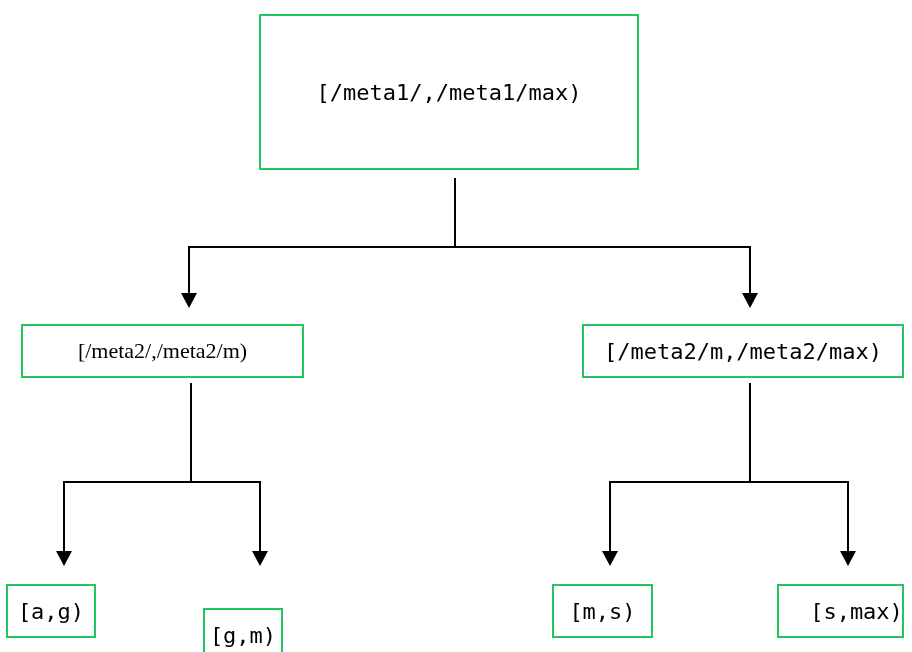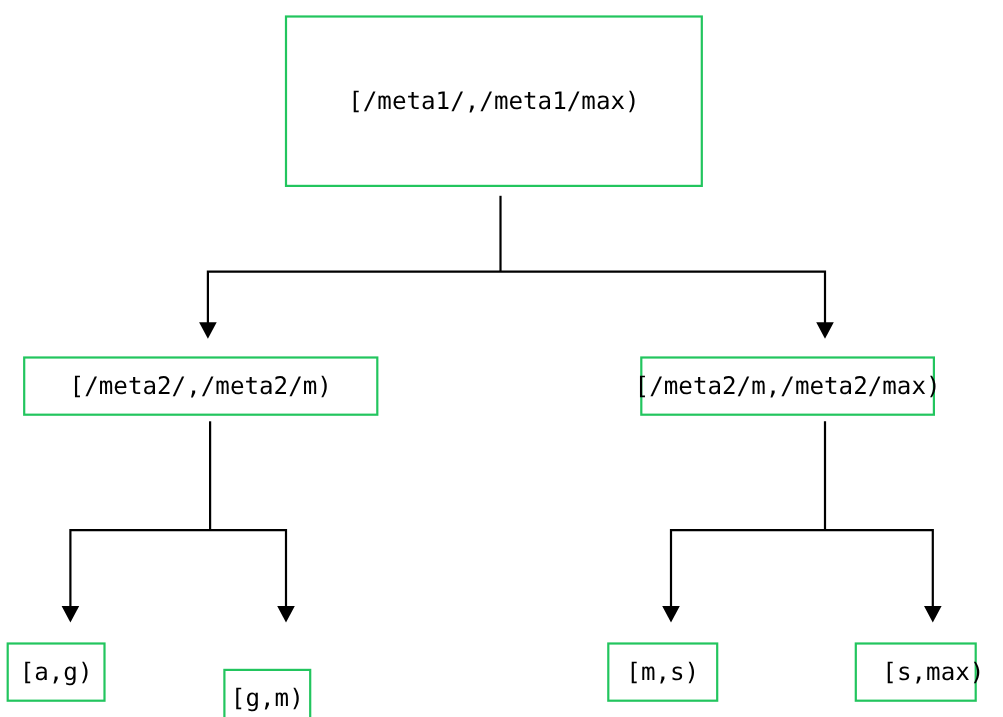--- a/index.html
+++ b/index.html
@@ -28,26 +28,26 @@
     border: 2px solid #22c55e;
     background: #ffffff;
     display: flex;
     align-items: center;
     justify-content: center;
     color: #000000;
     font-size: 22px;
     white-space: pre;
   }
   .node-root      { left: 259px; top: 14px;  width: 380px; height: 156px; }
-  .node-left-mid  { left: 21px;  top: 324px; width: 323px; height: 54px; }
-  .node-right-mid { left: 582px; top: 324px; width: 268px; height: 54px; justify-content: center; }
+  .node-left-mid  { left: 21px;  top: 324px; width: 283px; height: 54px; font-family: Liberation Serif, serif; }
+  .node-right-mid { left: 582px; top: 324px; width: 322px; height: 54px; justify-content: center; }
   .node-leaf-ag   { left: 6px;   top: 584px; width: 90px; height: 54px; }
   .node-leaf-gm   { left: 203px; top: 608px; width: 80px; height: 54px; }
   .node-leaf-ms   { left: 552px; top: 584px; width: 101px; height: 54px; }
-  .node-leaf-smax { left: 777px; top: 584px; width: 111px; height: 54px; padding-left: 32px; }
+  .node-leaf-smax { left: 777px; top: 584px; width: 127px; height: 54px; padding-left: 32px; }
 </style>
 </head>
 <body>
 
 <div class="canvas">
 
   <svg class="connectors" viewBox="0 0 912 652" xmlns="http://www.w3.org/2000/svg">
 
     <path d="M455,178 L455,247" stroke="#000000" stroke-width="2" fill="none"></path>
     <path d="M189,294 L189,247 L750,247 L750,294" stroke="#000000" stroke-width="2" fill="none"></path>

